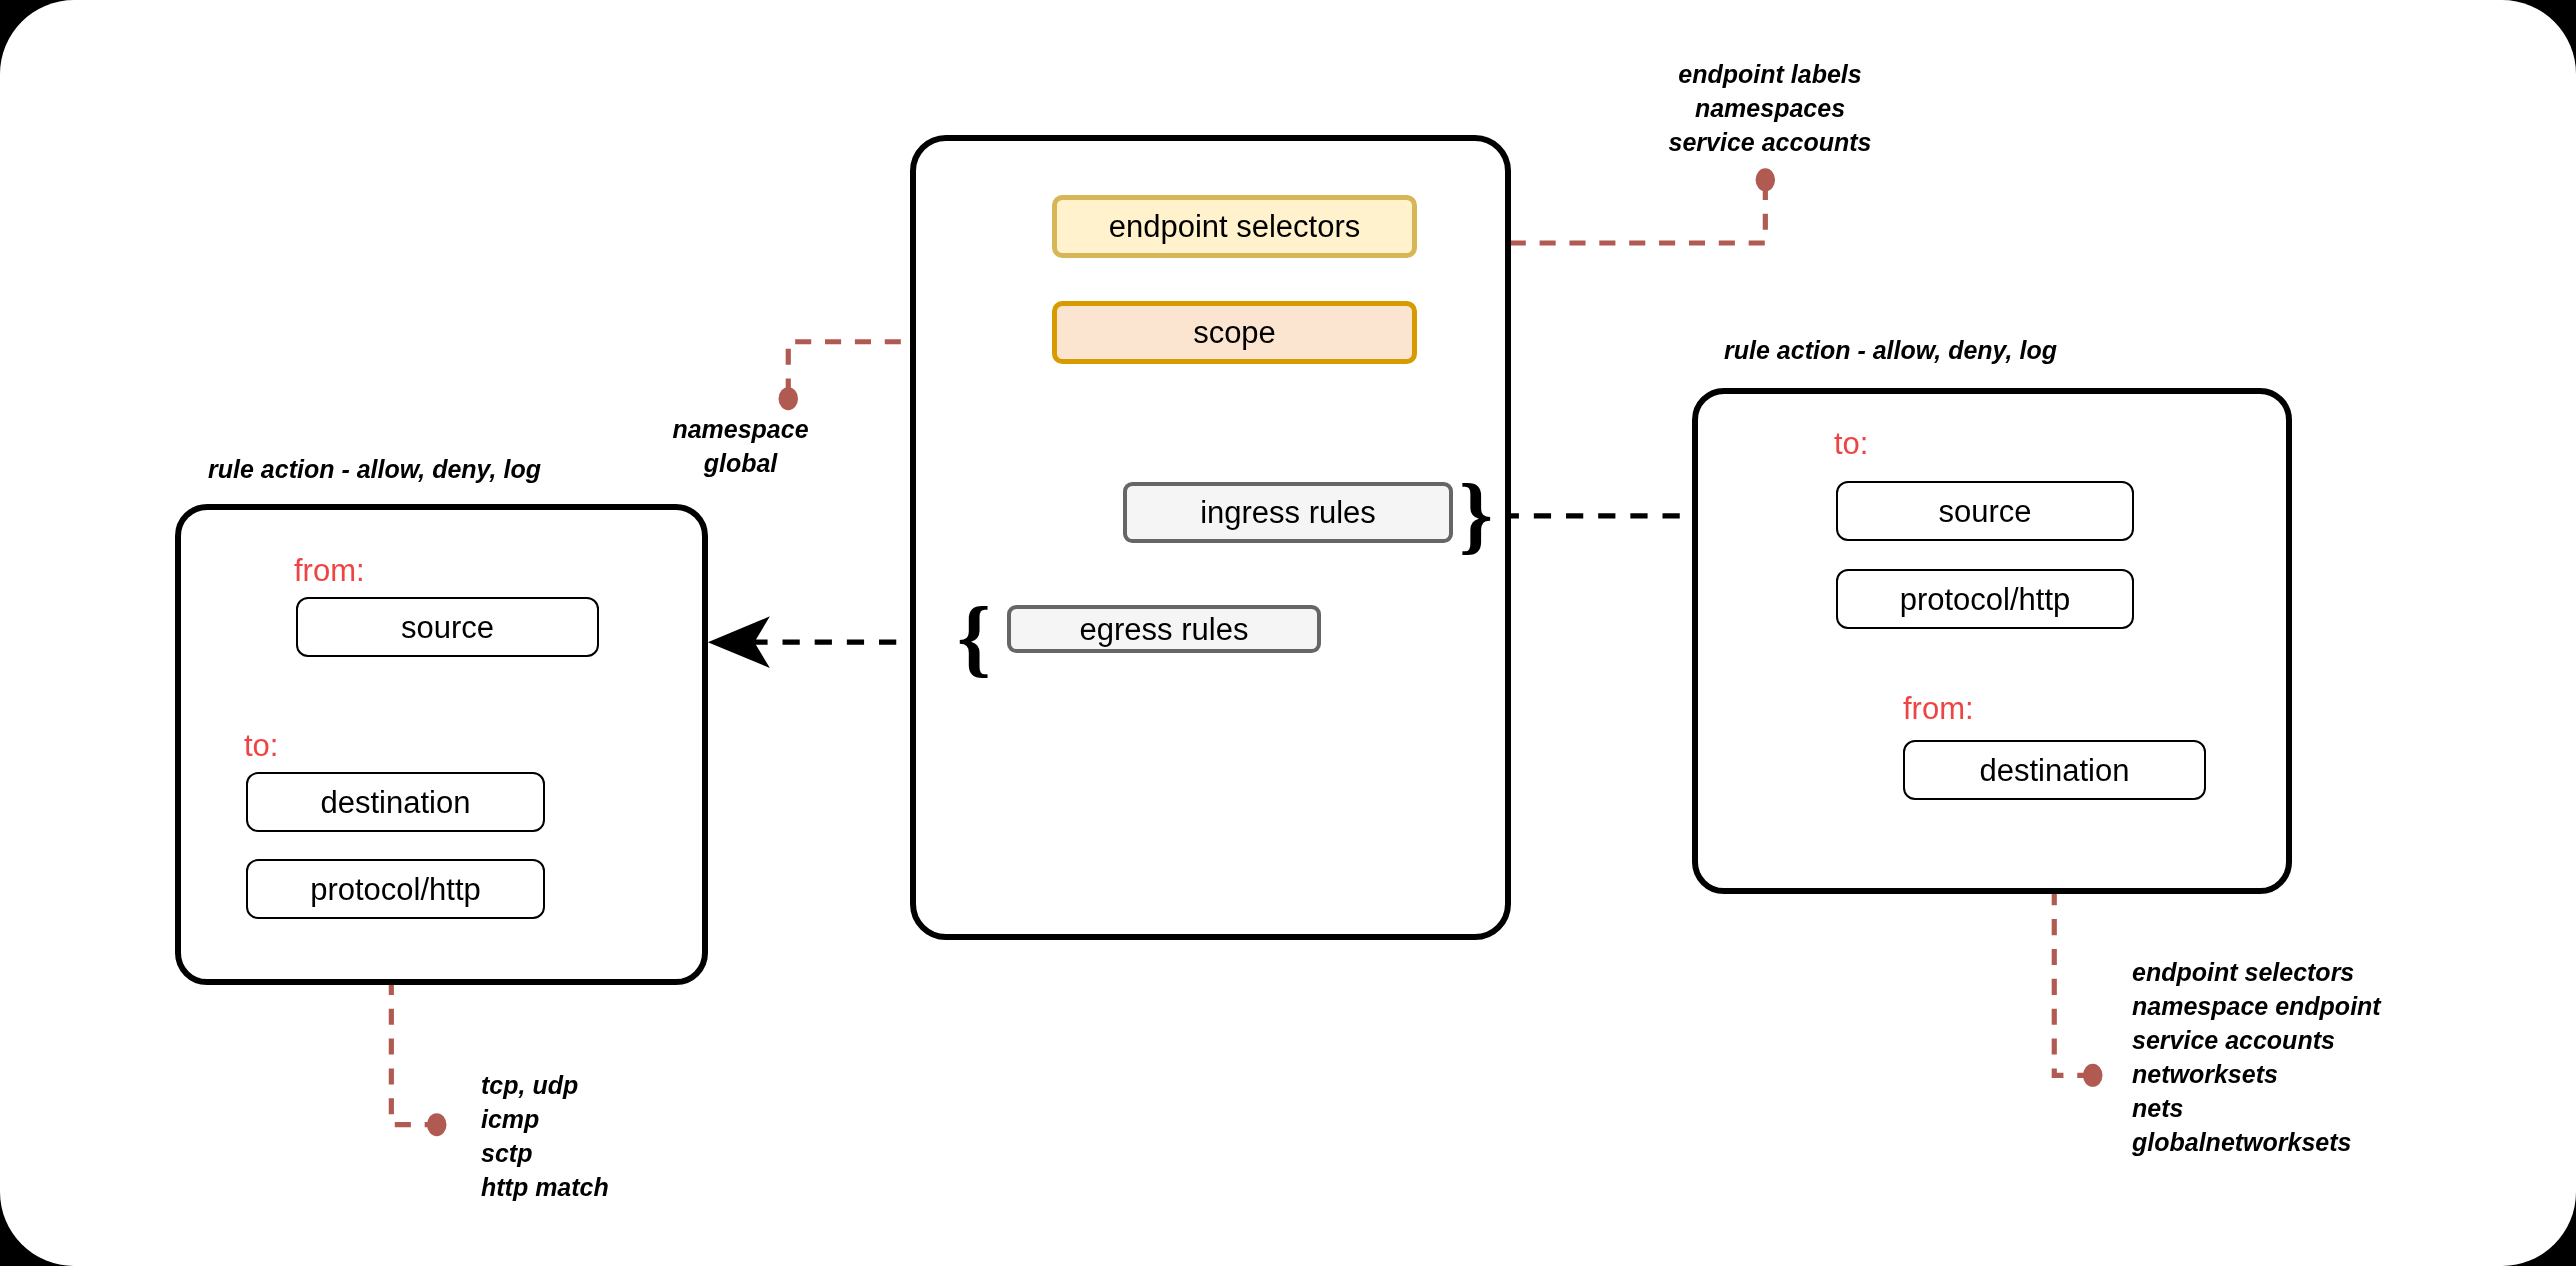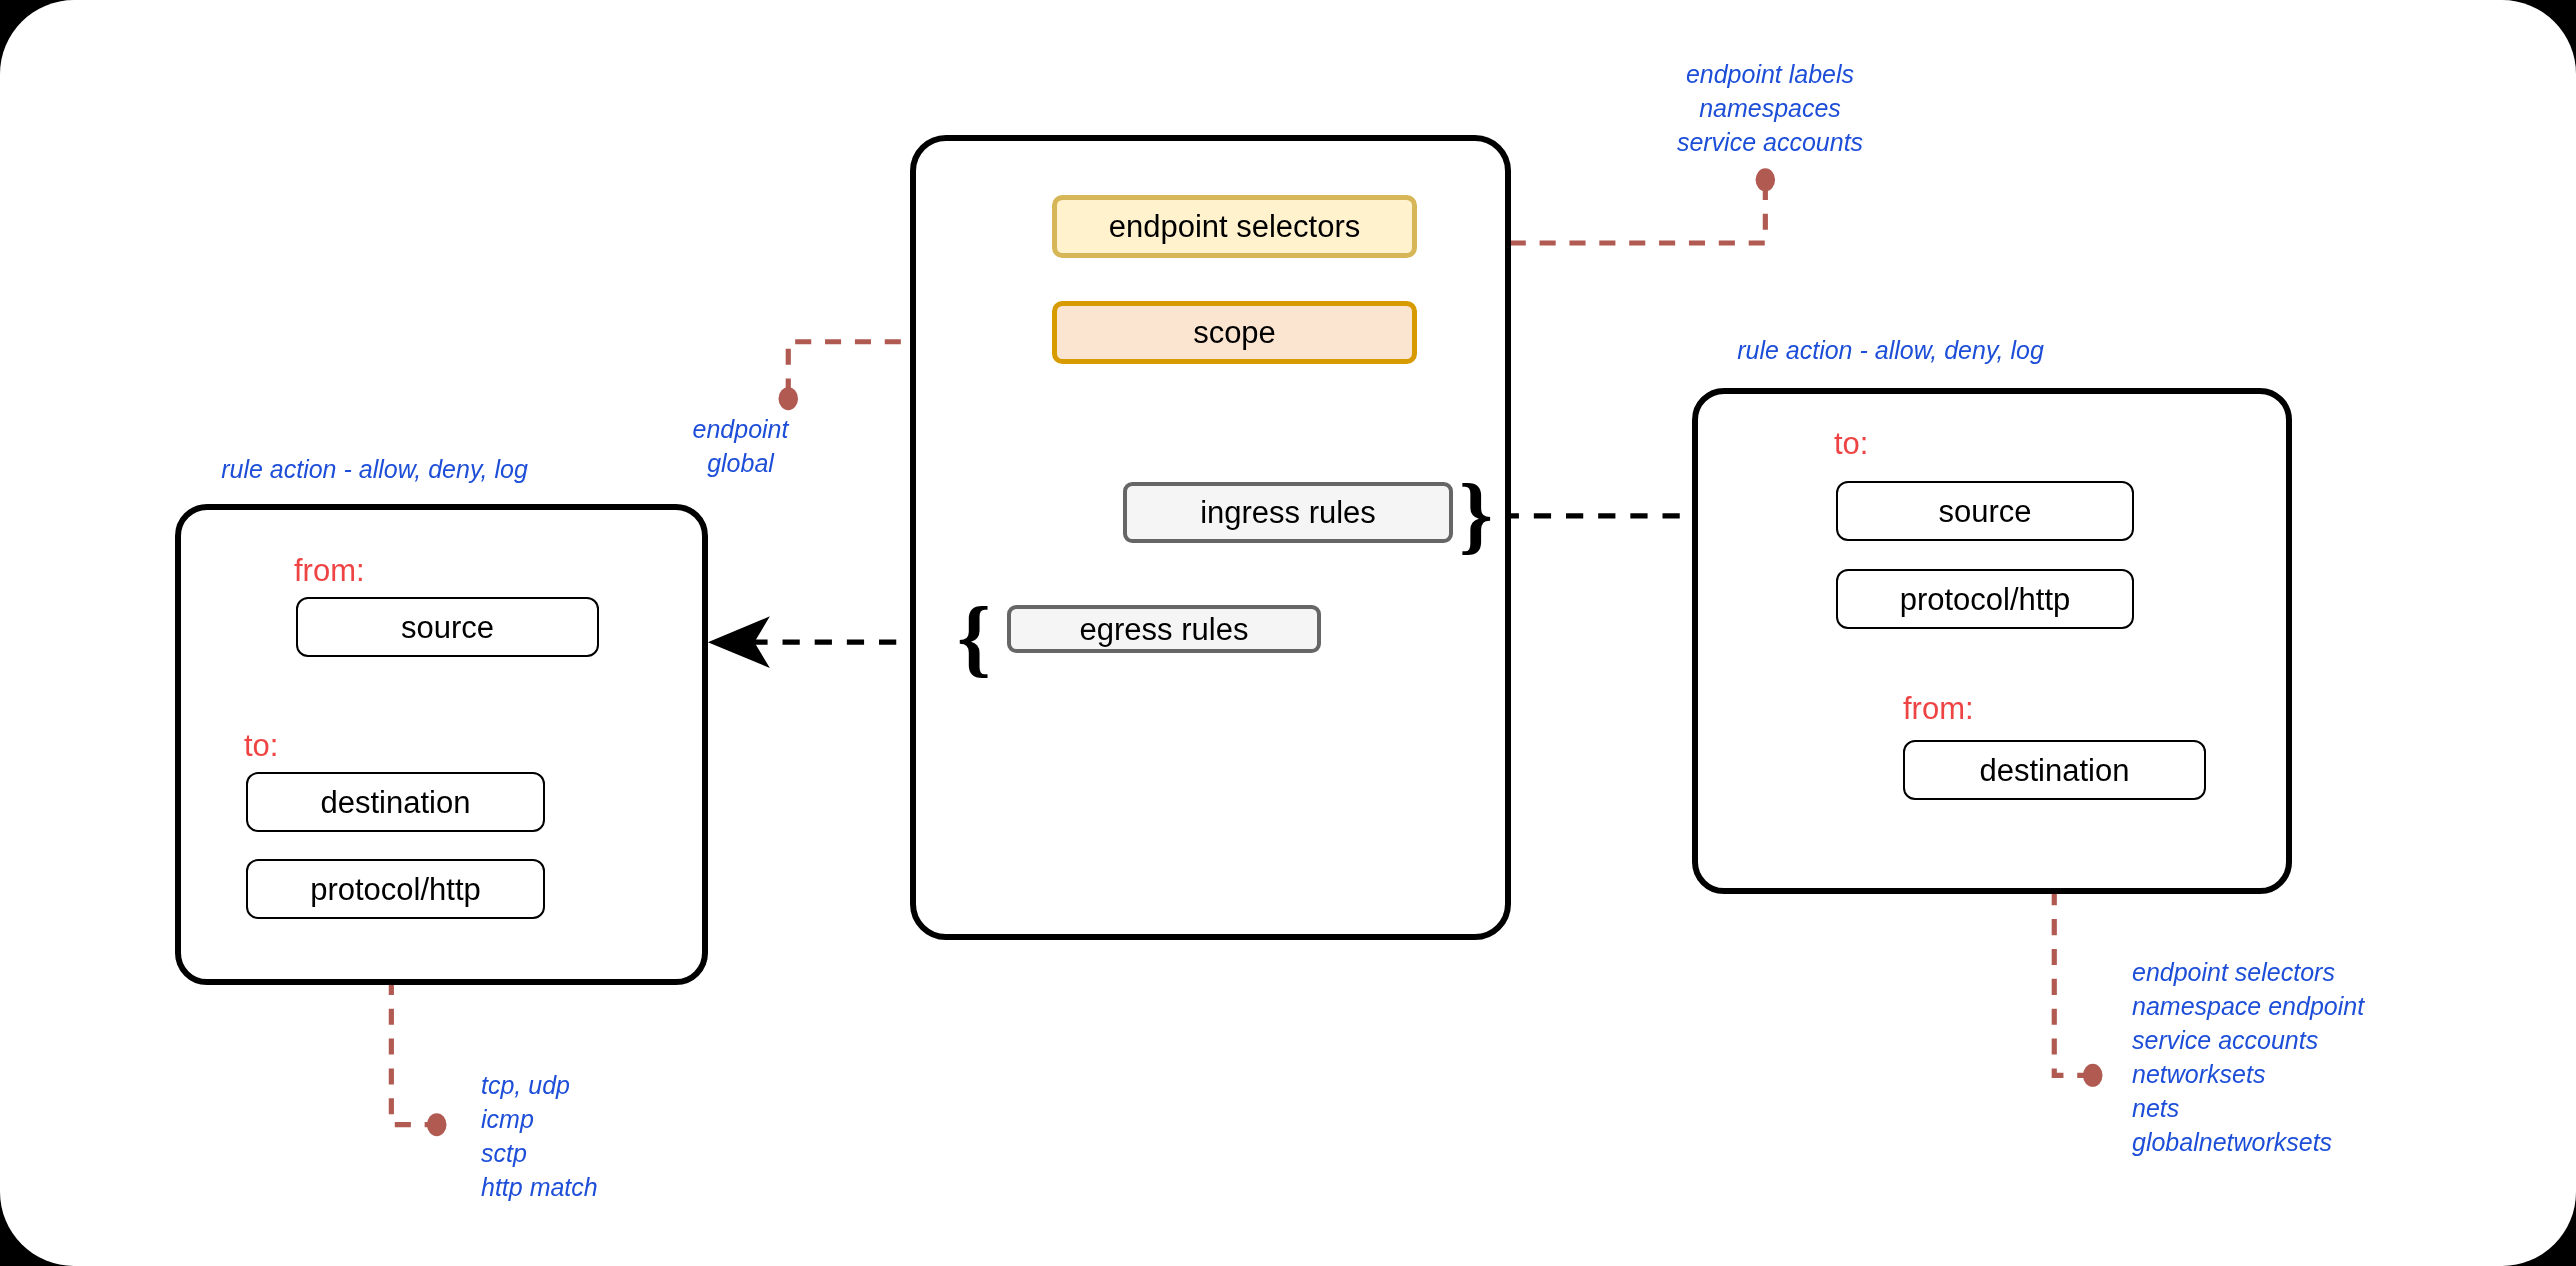--- a/index.html
+++ b/index.html
@@ -81,22 +81,22 @@
   .plain-label {
     position: absolute;
     font-size: 31px;
     color: #ef4444;
     white-space: nowrap;
   }
 
   
   .ann {
     position: absolute;
-    color: #1d4ed8;
-    font-weight: normal;
+    color: #000000;
+    font-weight: bold;
     font-style: italic;
     font-size: 25px;
     line-height: 1.36;
     white-space: nowrap;
   }
   .ann.center { text-align: center; }
   .ann.left   { text-align: left; }
 
   
   .brace {
@@ -227,21 +227,21 @@
 
     <div class="box box-plain" id="box-right-destination">destination</div>
 
     <div class="ann center" id="ann-endpoint-labels">
         <div>endpoint labels</div>
         <div>namespaces</div>
         <div>service accounts</div>
       </div>
 
     <div class="ann center" id="ann-namespace-global">
-        <div>endpoint</div>
+        <div>namespace</div>
         <div>global</div>
       </div>
 
     <div class="ann left" id="ann-protocols">
         <div>tcp, udp</div>
         <div>icmp</div>
         <div>sctp</div>
         <div>http match</div>
       </div>
 

